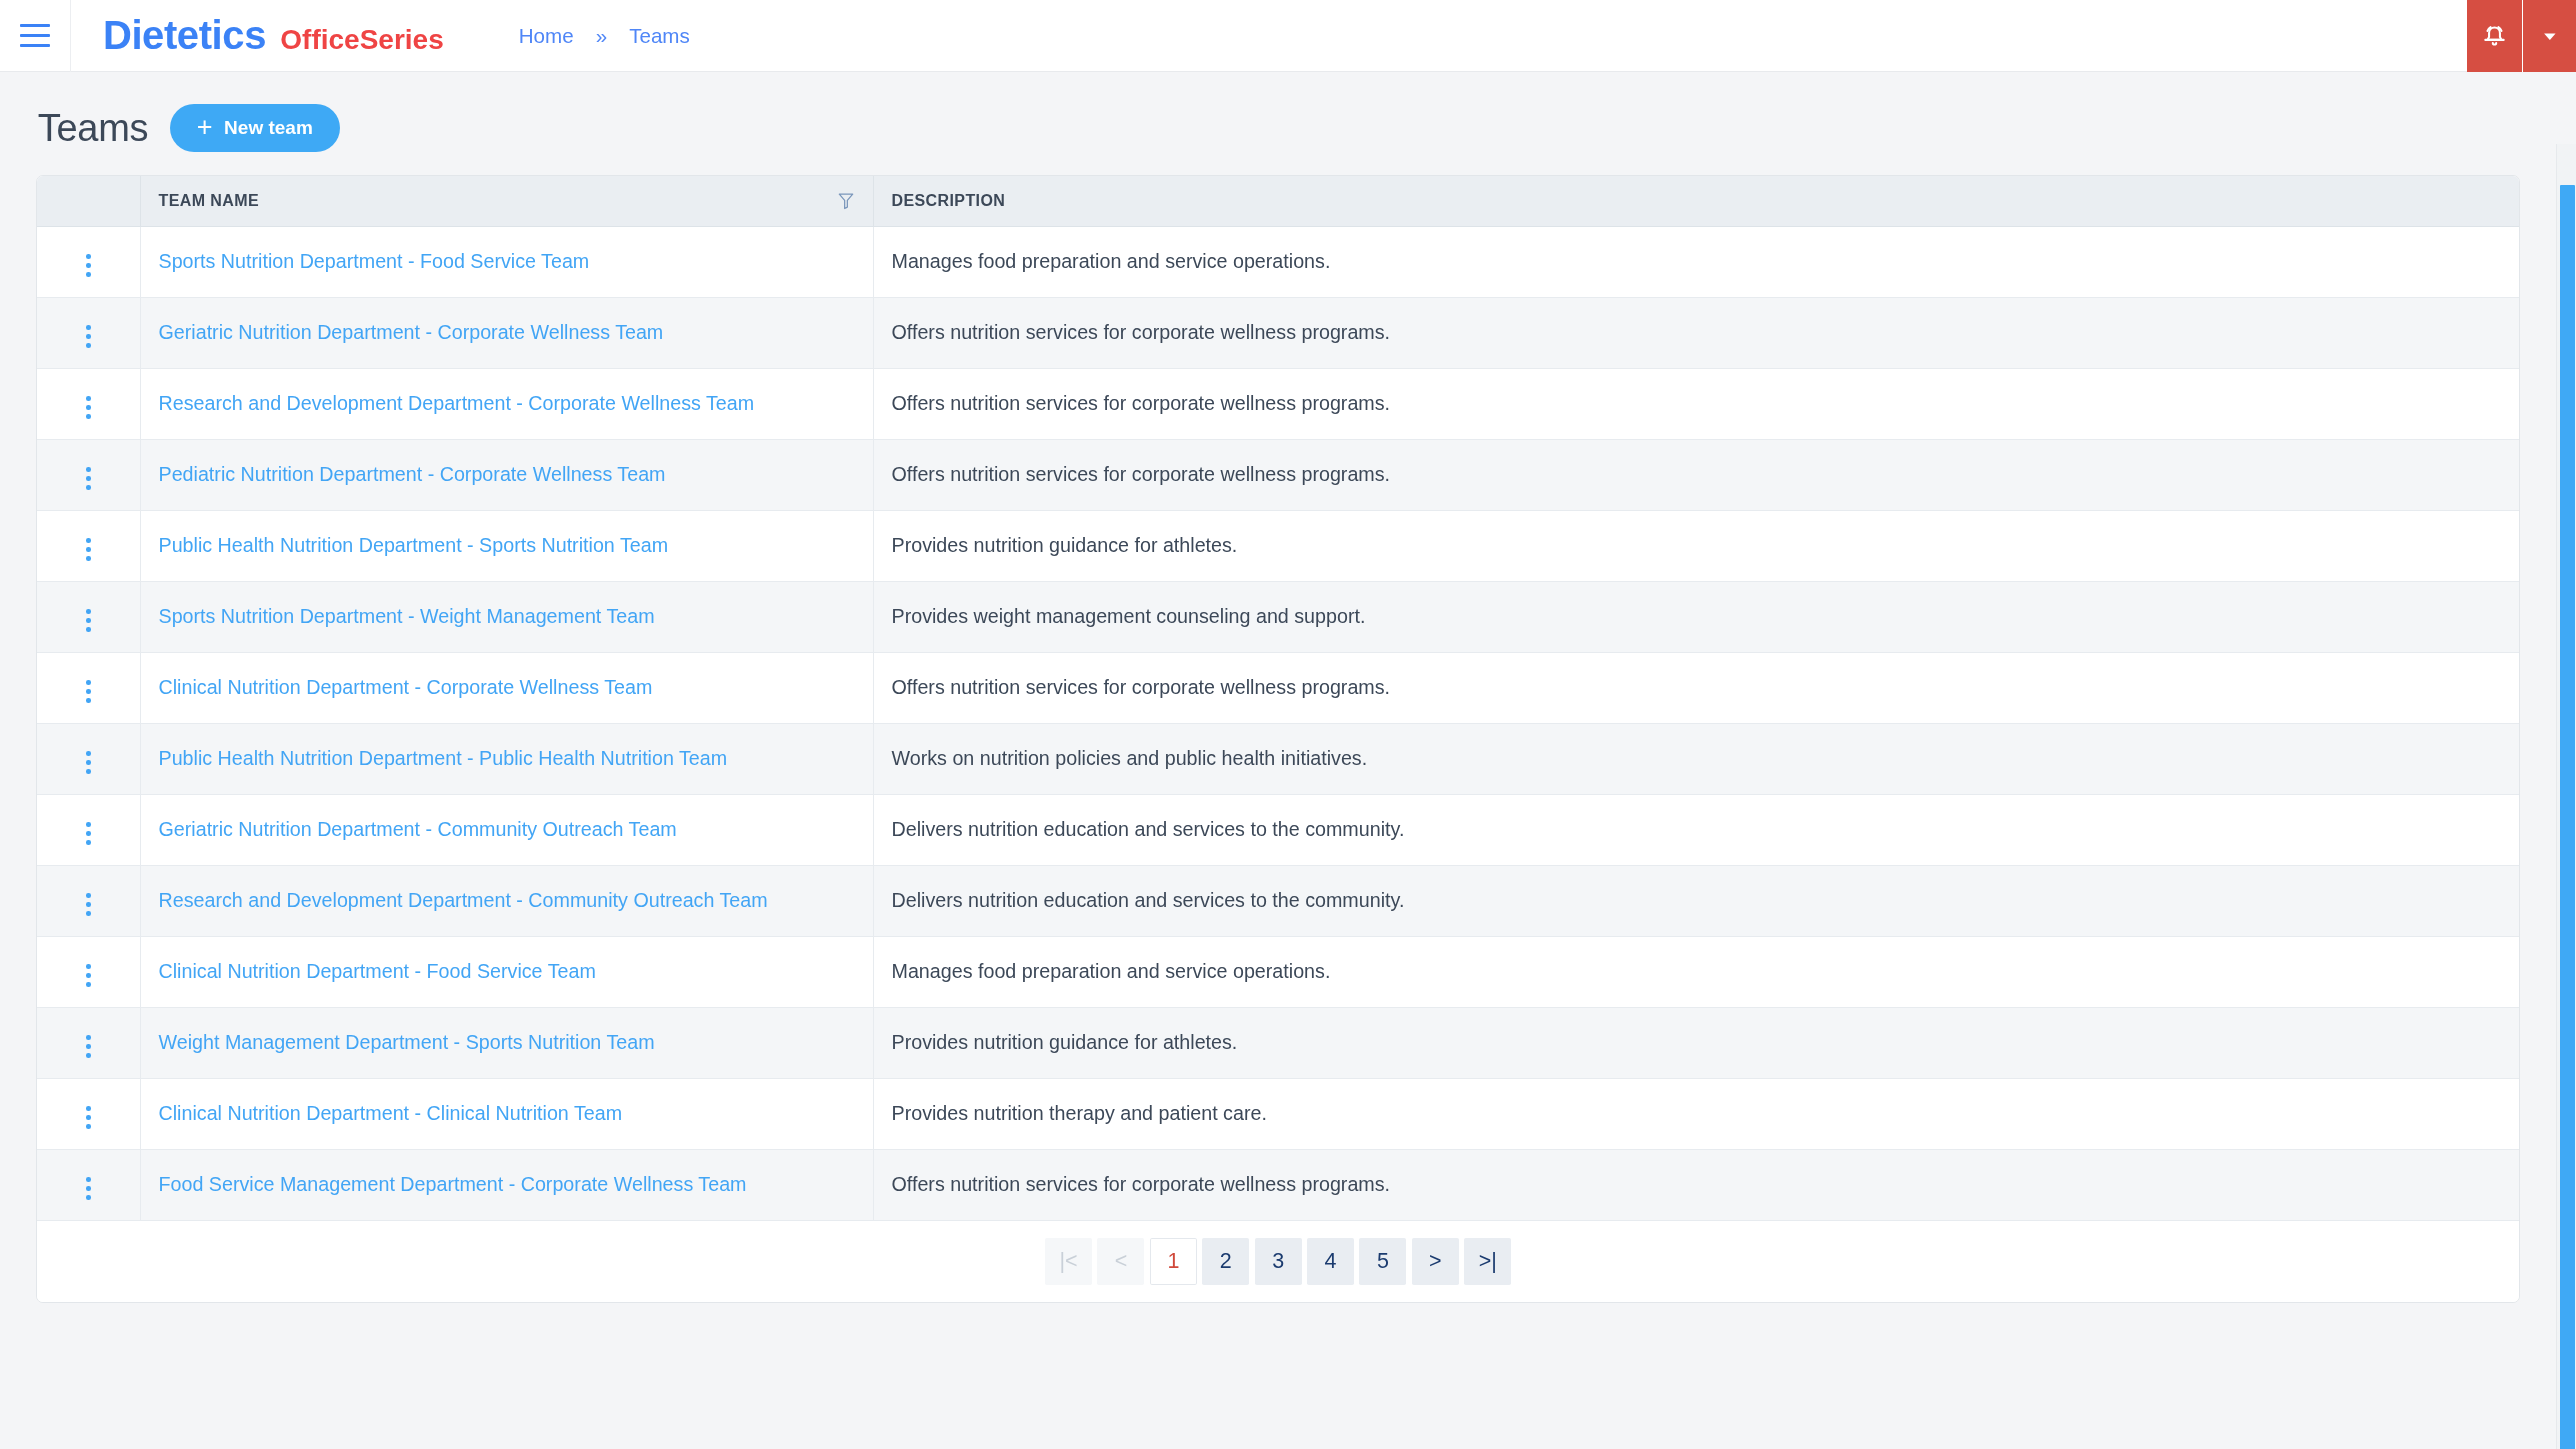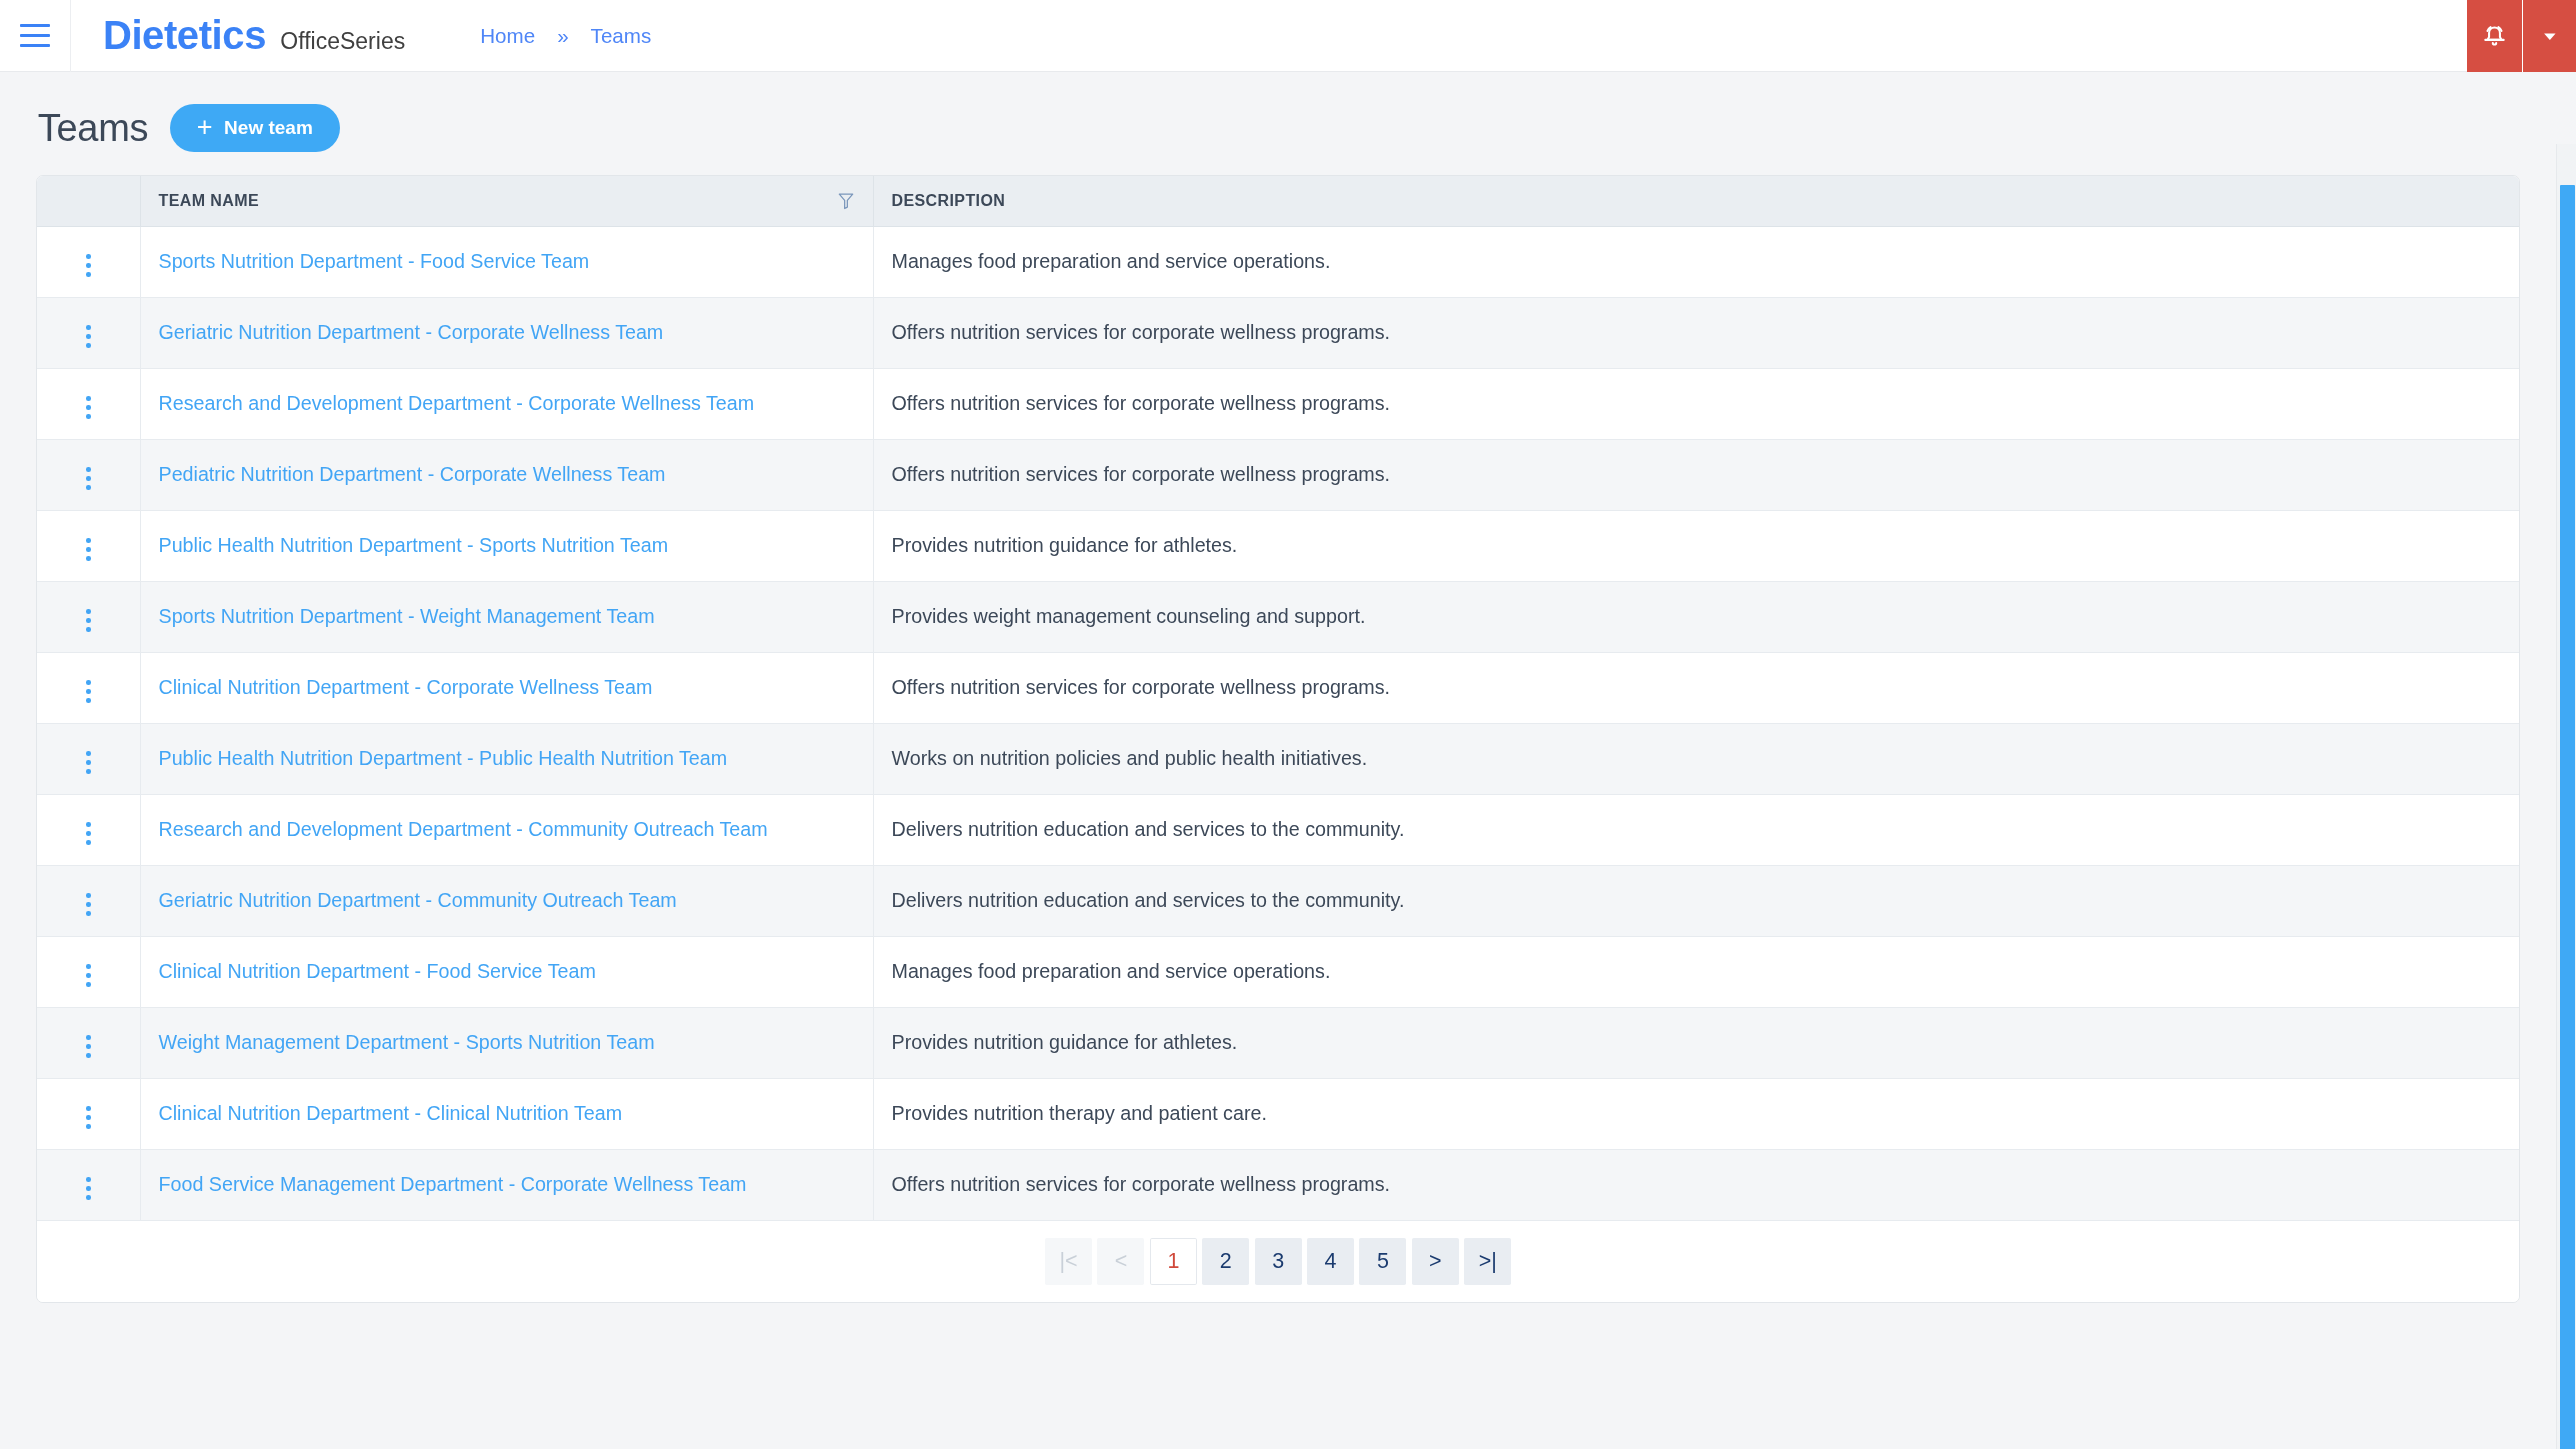--- a/index.html
+++ b/index.html
@@ -52,23 +52,23 @@
     padding-left: 32px;
     gap: 14.3px;
   }
   .brand-name {
     font-size: 40px;
     font-weight: bold;
     color: #3b82f6;
     letter-spacing: -0.4px;
   }
   .brand-sub {
-    font-size: 23px;
-    color: #404040;
-    font-weight: normal;
+    font-size: 28px;
+    color: #ef4444;
+    font-weight: bold;
   }
 
   .breadcrumb {
     display: flex;
     align-items: baseline;
     gap: 22px;
     margin-left: 75px;
     font-size: 20.6px;
   }
   .breadcrumb a {
@@ -442,30 +442,30 @@
                 </span></td>
               <td><a class="team-link" href="#">Public Health Nutrition Department - Public Health Nutrition Team</a></td>
               <td>Works on nutrition policies and public health initiatives.</td>
             </tr>
             <tr>
               <td class="cell-menu"><span class="kebab">
                   <i></i>
                   <i></i>
                   <i></i>
                 </span></td>
+              <td><a class="team-link" href="#">Geriatric Nutrition Department - Community Outreach Team</a></td>
+              <td>Delivers nutrition education and services to the community.</td>
+            </tr>
+            <tr>
+              <td class="cell-menu"><span class="kebab">
+                  <i></i>
+                  <i></i>
+                  <i></i>
+                </span></td>
               <td><a class="team-link" href="#">Research and Development Department - Community Outreach Team</a></td>
-              <td>Delivers nutrition education and services to the community.</td>
-            </tr>
-            <tr>
-              <td class="cell-menu"><span class="kebab">
-                  <i></i>
-                  <i></i>
-                  <i></i>
-                </span></td>
-              <td><a class="team-link" href="#">Geriatric Nutrition Department - Community Outreach Team</a></td>
               <td>Delivers nutrition education and services to the community.</td>
             </tr>
             <tr>
               <td class="cell-menu"><span class="kebab">
                   <i></i>
                   <i></i>
                   <i></i>
                 </span></td>
               <td><a class="team-link" href="#">Clinical Nutrition Department - Food Service Team</a></td>
               <td>Manages food preparation and service operations.</td>

